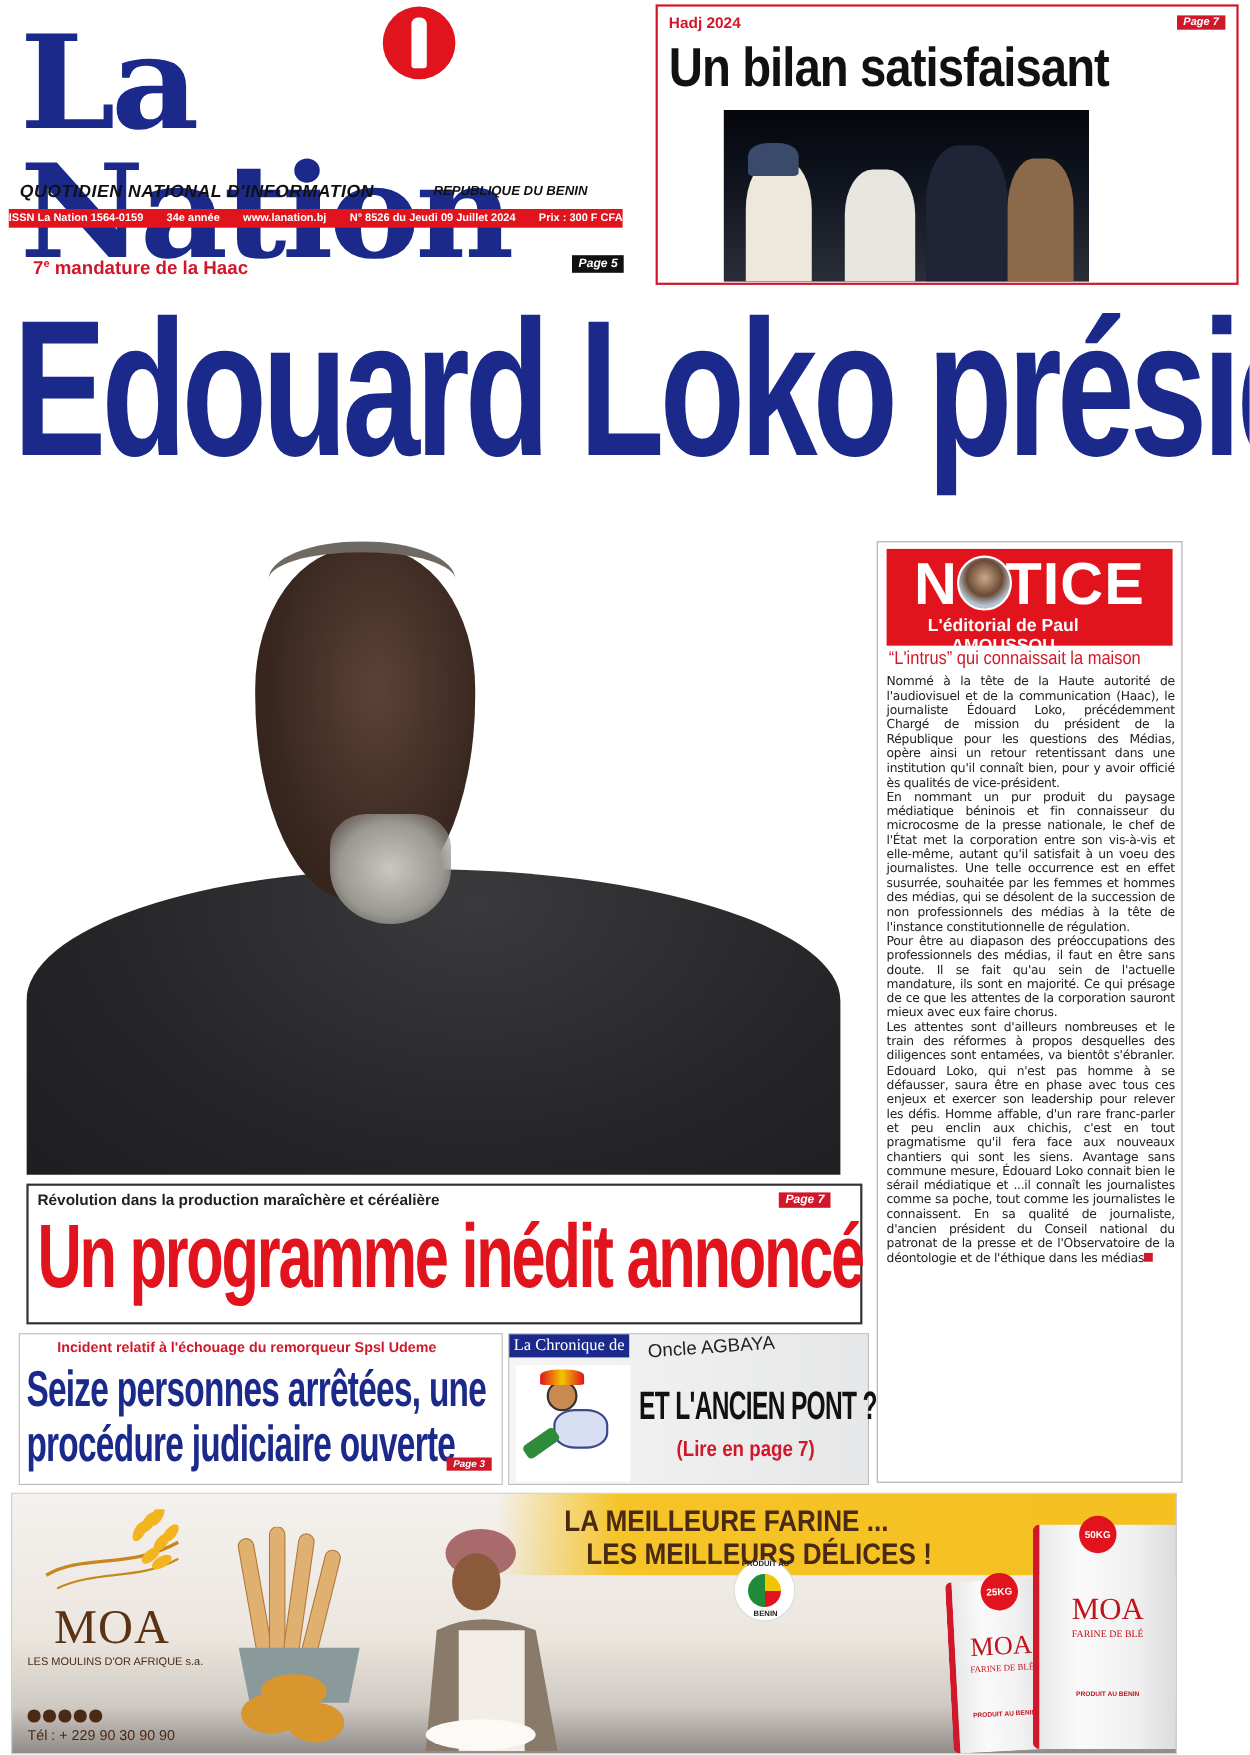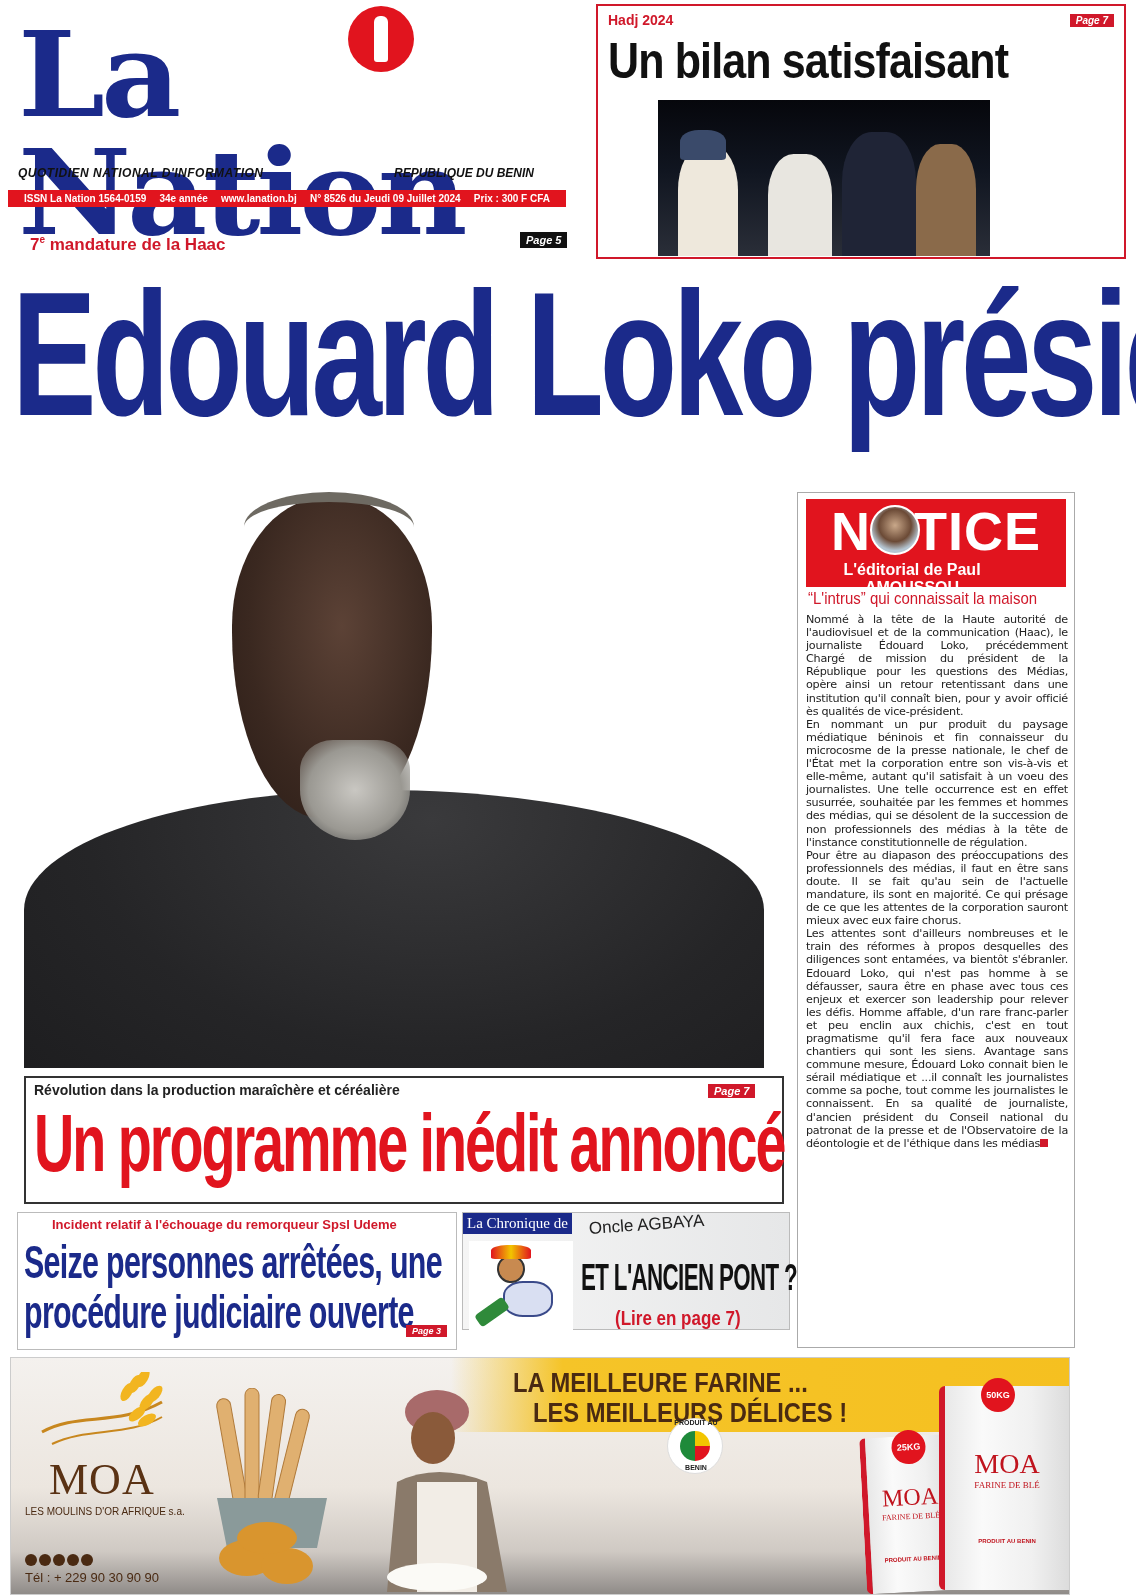--- a/index.html
+++ b/index.html
@@ -5,23 +5,23 @@
   * { box-sizing: border-box; margin: 0; padding: 0; }
   html, body { width: 1136px; height: 1595px; background: #ffffff; overflow: hidden; }
   body { position: relative; font-family: "Liberation Sans", sans-serif; color: #111; }
   .abs { position: absolute; }
 
   
   .logo { left: 18px; top: 6px; width: 520px; height: 160px; }
   .logo-text { position: absolute; left: 0; top: 10px; font-family: "DejaVu Serif", serif; font-weight: bold; font-size: 118px; color: #1b2a8a; letter-spacing: -4px; transform: scaleX(1.05); transform-origin: left; line-height: 1; }
   .logo-dot { position: absolute; left: 330px; top: 0; width: 66px; height: 66px; border-radius: 50%; background: #e1141e; }
   .logo-dot::after { content: ""; position: absolute; left: 26px; top: 10px; width: 14px; height: 46px; background: #fff; border-radius: 6px 6px 3px 3px; }
-  .tagline-left { left: 18px; top: 166px; font-size: 12px; font-style: italic; font-weight: bold; color: #111; letter-spacing: 0.5px; }
+  .tagline-left { left: 18px; top: 166px; font-size: 16px; font-style: italic; font-weight: bold; color: #111; letter-spacing: 0.5px; }
   .tagline-right { left: 394px; top: 166px; font-size: 12px; font-style: italic; font-weight: bold; color: #111; }
-  .info-bar { left: 8px; top: 190px; width: 558px; height: 17px; background: #e1141e; color: #fff; font-size: 10px; font-weight: bold; display: flex; align-items: center; justify-content: space-between; padding: 0 16px; white-space: nowrap; }
+  .info-bar { left: 8px; top: 190px; width: 558px; height: 17px; background: #e1141e; color: #fff; font-size: 10px; font-weight: bold; display: flex; align-items: center; justify-content: space-between; padding: 0 0; white-space: nowrap; }
   .info-bar span { display: inline-block; }
 
   
   .hadj-box { left: 596px; top: 4px; width: 530px; height: 255px; border: 2px solid #d0182a; background: #fff; }
   .hadj-kicker { position: absolute; left: 10px; top: 6px; font-size: 14px; font-weight: bold; color: #d0182a; }
   .page-tag-red { position: absolute; background: #d0182a; color: #fff; font-size: 10px; font-weight: bold; font-style: italic; padding: 1px 6px; }
   .hadj-title { position: absolute; left: 10px; top: 30px; font-size: 50px; font-weight: bold; color: #111; letter-spacing: -1px; transform: scaleX(0.86); transform-origin: left; white-space: nowrap; line-height: 1; }
   .hadj-photo { position: absolute; left: 60px; top: 94px; width: 332px; height: 156px; background: linear-gradient(180deg, #06070c 0%, #101520 45%, #2a2e38 100%); overflow: hidden; }
   .hadj-photo .p { position: absolute; bottom: 0; border-radius: 40% 40% 0 0; }
 
@@ -55,21 +55,21 @@
   .prog-box { left: 24px; top: 1076px; width: 760px; height: 128px; border: 2px solid #333; background: #fff; }
   .prog-kicker { position: absolute; left: 8px; top: 4px; font-size: 14px; font-weight: bold; color: #222; }
   .prog-title { position: absolute; left: 8px; top: 24px; font-size: 82px; font-weight: bold; color: #e1141e; line-height: 1; letter-spacing: -3px; transform: scaleX(0.68); transform-origin: left; white-space: nowrap; }
 
   
   .seize-box { left: 17px; top: 1212px; width: 440px; height: 138px; border: 1px solid #bbb; background: #fff; }
   .seize-kicker { position: absolute; left: 6px; top: 4px; font-size: 13px; font-weight: bold; color: #d0182a; padding-left: 28px; }
   .seize-title { position: absolute; left: 6px; top: 24px; font-size: 46px; font-weight: bold; color: #1b2a8a; line-height: 50px; letter-spacing: -1px; transform: scaleX(0.66); transform-origin: left; width: 650px; }
 
   
-  .chron-box { left: 462px; top: 1212px; width: 328px; height: 118px; border: 1px solid #bbb; background: linear-gradient(90deg, #f5f5f5, #e6e7e8); }
+  .chron-box { left: 462px; top: 1212px; width: 328px; height: 138px; border: 1px solid #bbb; background: linear-gradient(90deg, #f5f5f5, #e6e7e8); }
   .chron-label { position: absolute; left: 0; top: 0; background: #1b2a8a; color: #fff; font-family: "Liberation Serif", serif; font-size: 15px; padding: 2px 4px; }
   .chron-author { position: absolute; left: 126px; top: 6px; font-size: 17px; color: #222; transform: rotate(-4deg); transform-origin: left; }
   .chron-title { position: absolute; left: 118px; top: 44px; font-size: 36px; font-weight: bold; color: #111; transform: scaleX(0.62); transform-origin: left; white-space: nowrap; letter-spacing: -1px; }
   .chron-read { position: absolute; left: 152px; top: 94px; font-size: 20px; font-weight: bold; color: #d0182a; transform: scaleX(0.85); transform-origin: left; white-space: nowrap; }
   .chron-cartoon { position: absolute; left: 6px; top: 28px; width: 104px; height: 106px; background: #fff; }
   .ct-body { position: absolute; left: 34px; top: 40px; width: 50px; height: 36px; background: #d9dff2; border-radius: 40%; border: 2px solid #3a4a8a; }
   .ct-head { position: absolute; left: 28px; top: 14px; width: 28px; height: 28px; background: #c88a50; border-radius: 50%; border: 2px solid #333; }
   .ct-hat { position: absolute; left: 22px; top: 4px; width: 40px; height: 14px; background: linear-gradient(90deg, #e1141e, #f2c500, #e1141e); border-radius: 40% 40% 10% 10%; }
   .ct-bottle { position: absolute; left: 6px; top: 64px; width: 34px; height: 14px; background: #2f8a3a; border-radius: 4px; transform: rotate(-35deg); }
 

